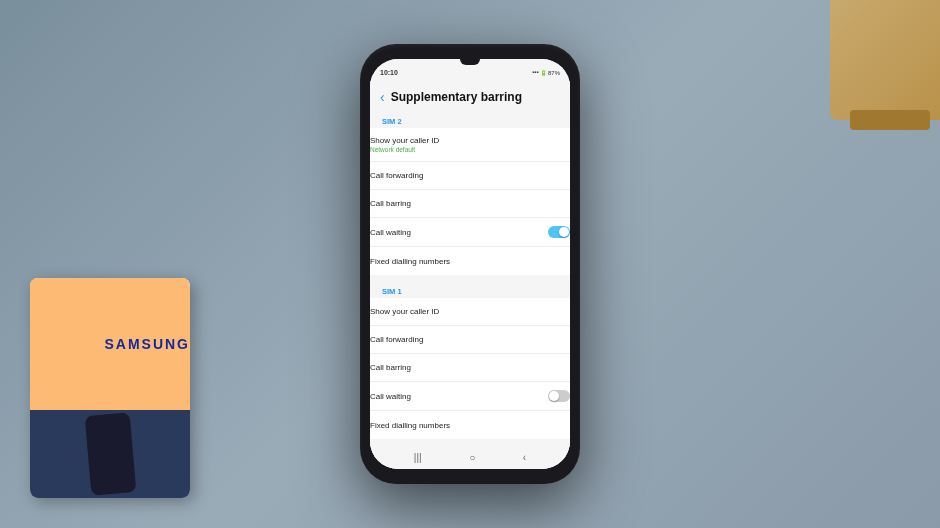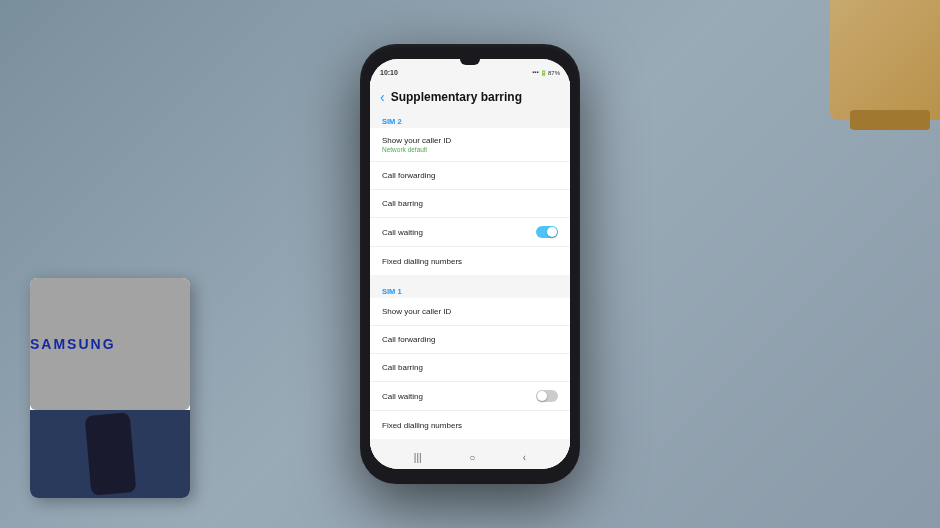--- a/index.html
+++ b/index.html
@@ -36,27 +36,26 @@
       display: flex;
       flex-direction: column;
       align-items: center;
       justify-content: center;
       overflow: hidden;
     }
 
     .samsung-box-top {
       width: 100%;
       height: 60%;
-      background: #a3a3a3;
+      background: #fdba74;
       display: flex;
       flex-direction: column;
-      align-items: flex-start;
+      align-items: flex-end;
       justify-content: center;
       gap: 4px;
-      border-radius: 6px;
     }
 
     .samsung-logo {
       font-size: 14px;
       font-weight: 700;
       letter-spacing: 2px;
       color: #1428A0;
     }
 
     .samsung-box-bottom {
@@ -215,21 +214,21 @@
 
     .settings-group {
       background: #fff;
       margin: 0;
     }
 
     .settings-item {
       display: flex;
       align-items: center;
       justify-content: space-between;
-      padding: 8px 12px;
+      padding: 8px 0;
       border-bottom: 1px solid #eee;
       min-height: 28px;
     }
 
     .settings-item:last-child {
       border-bottom: none;
     }
 
     .item-text {
       display: flex;

